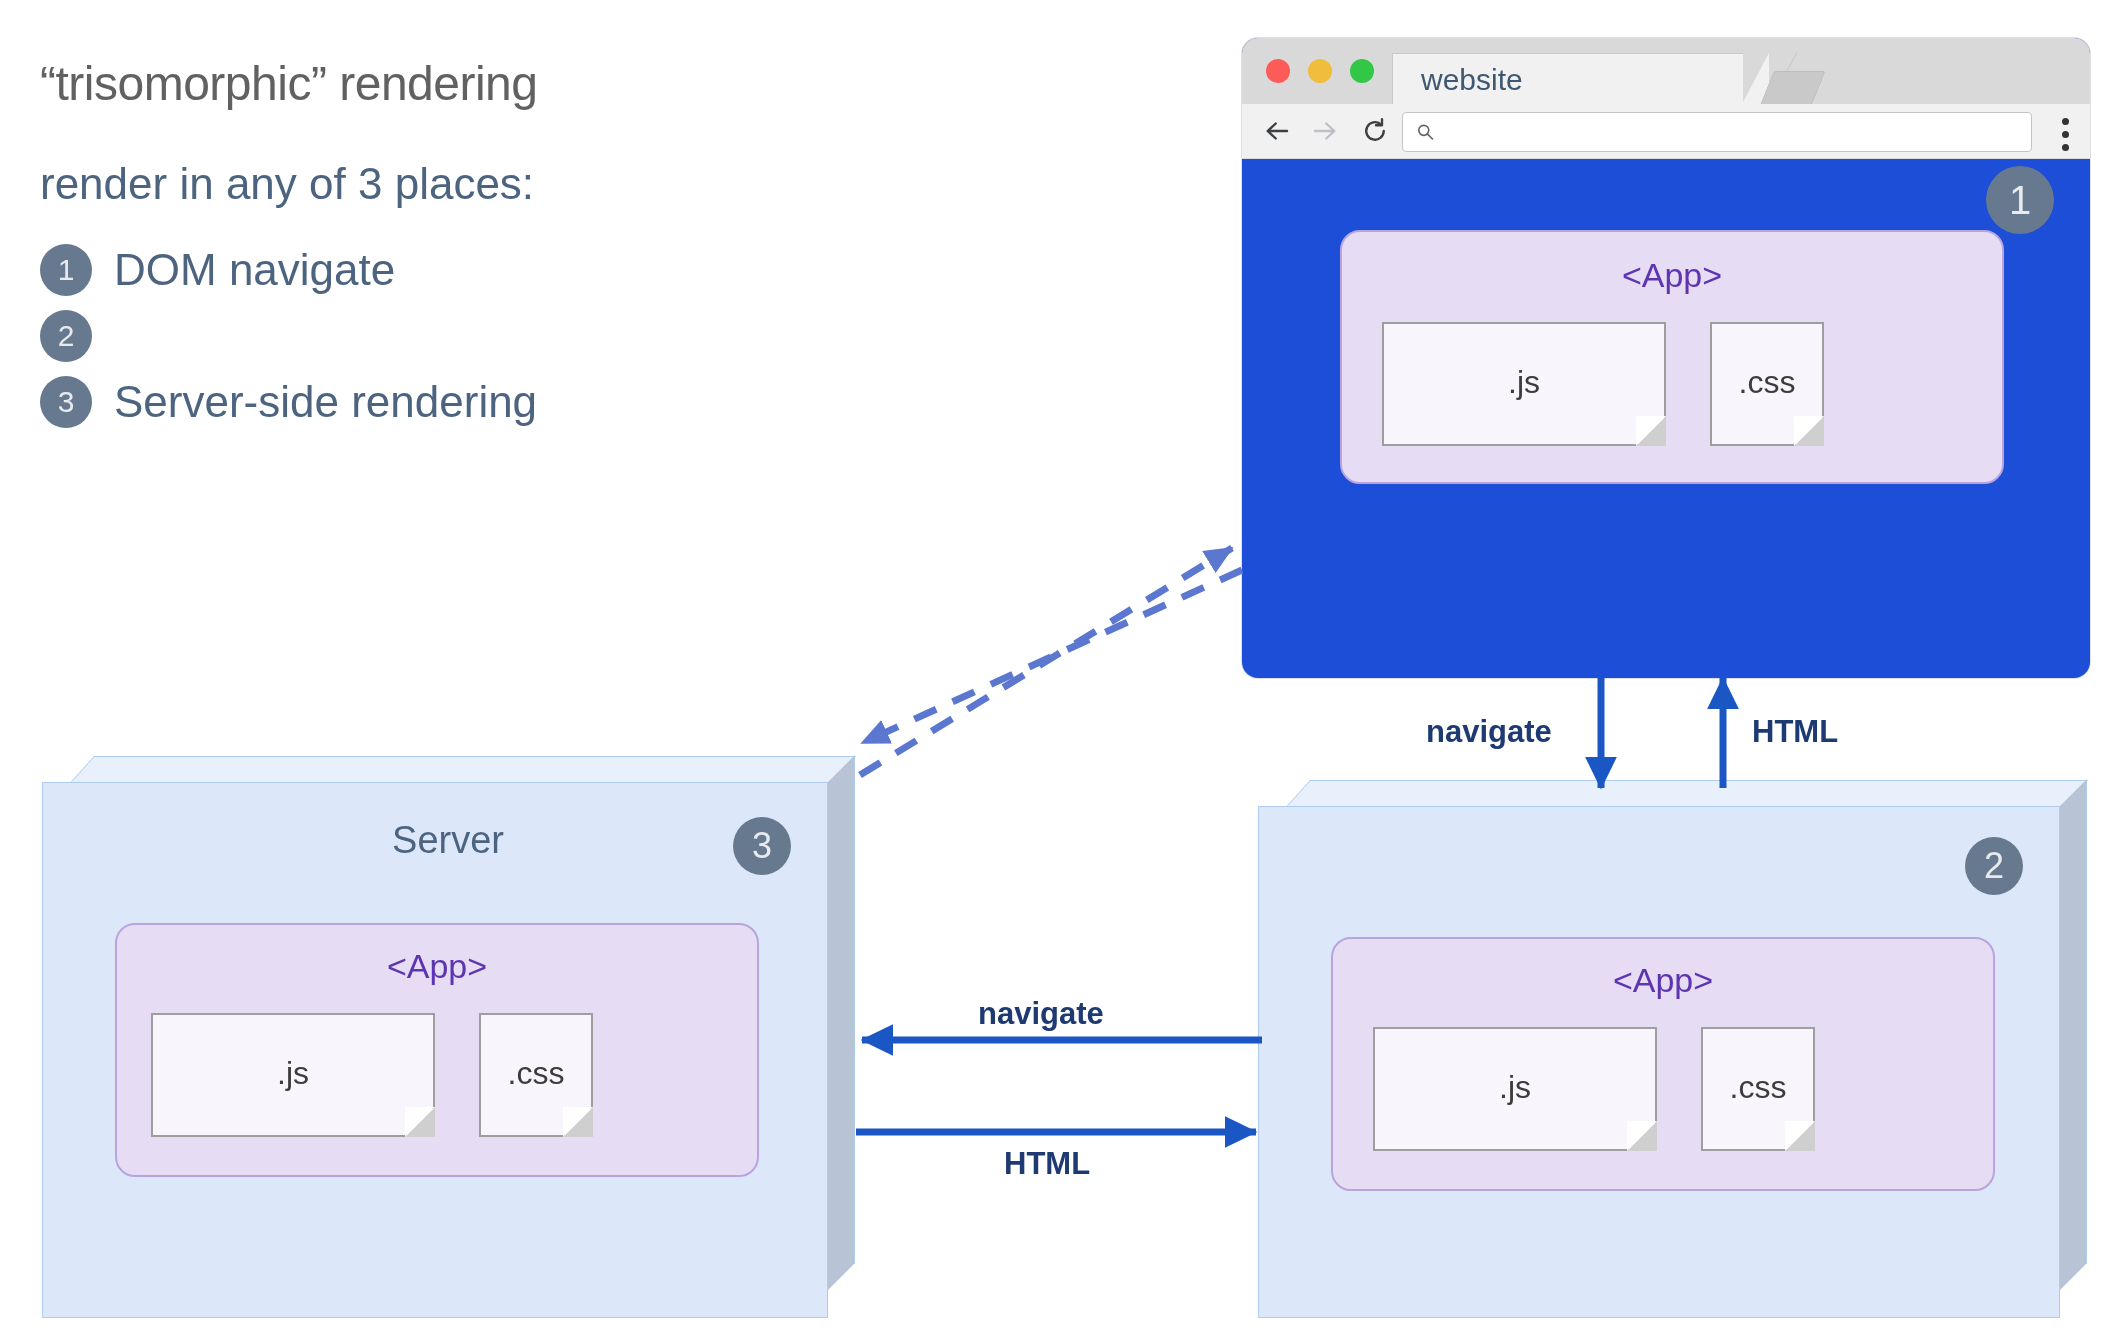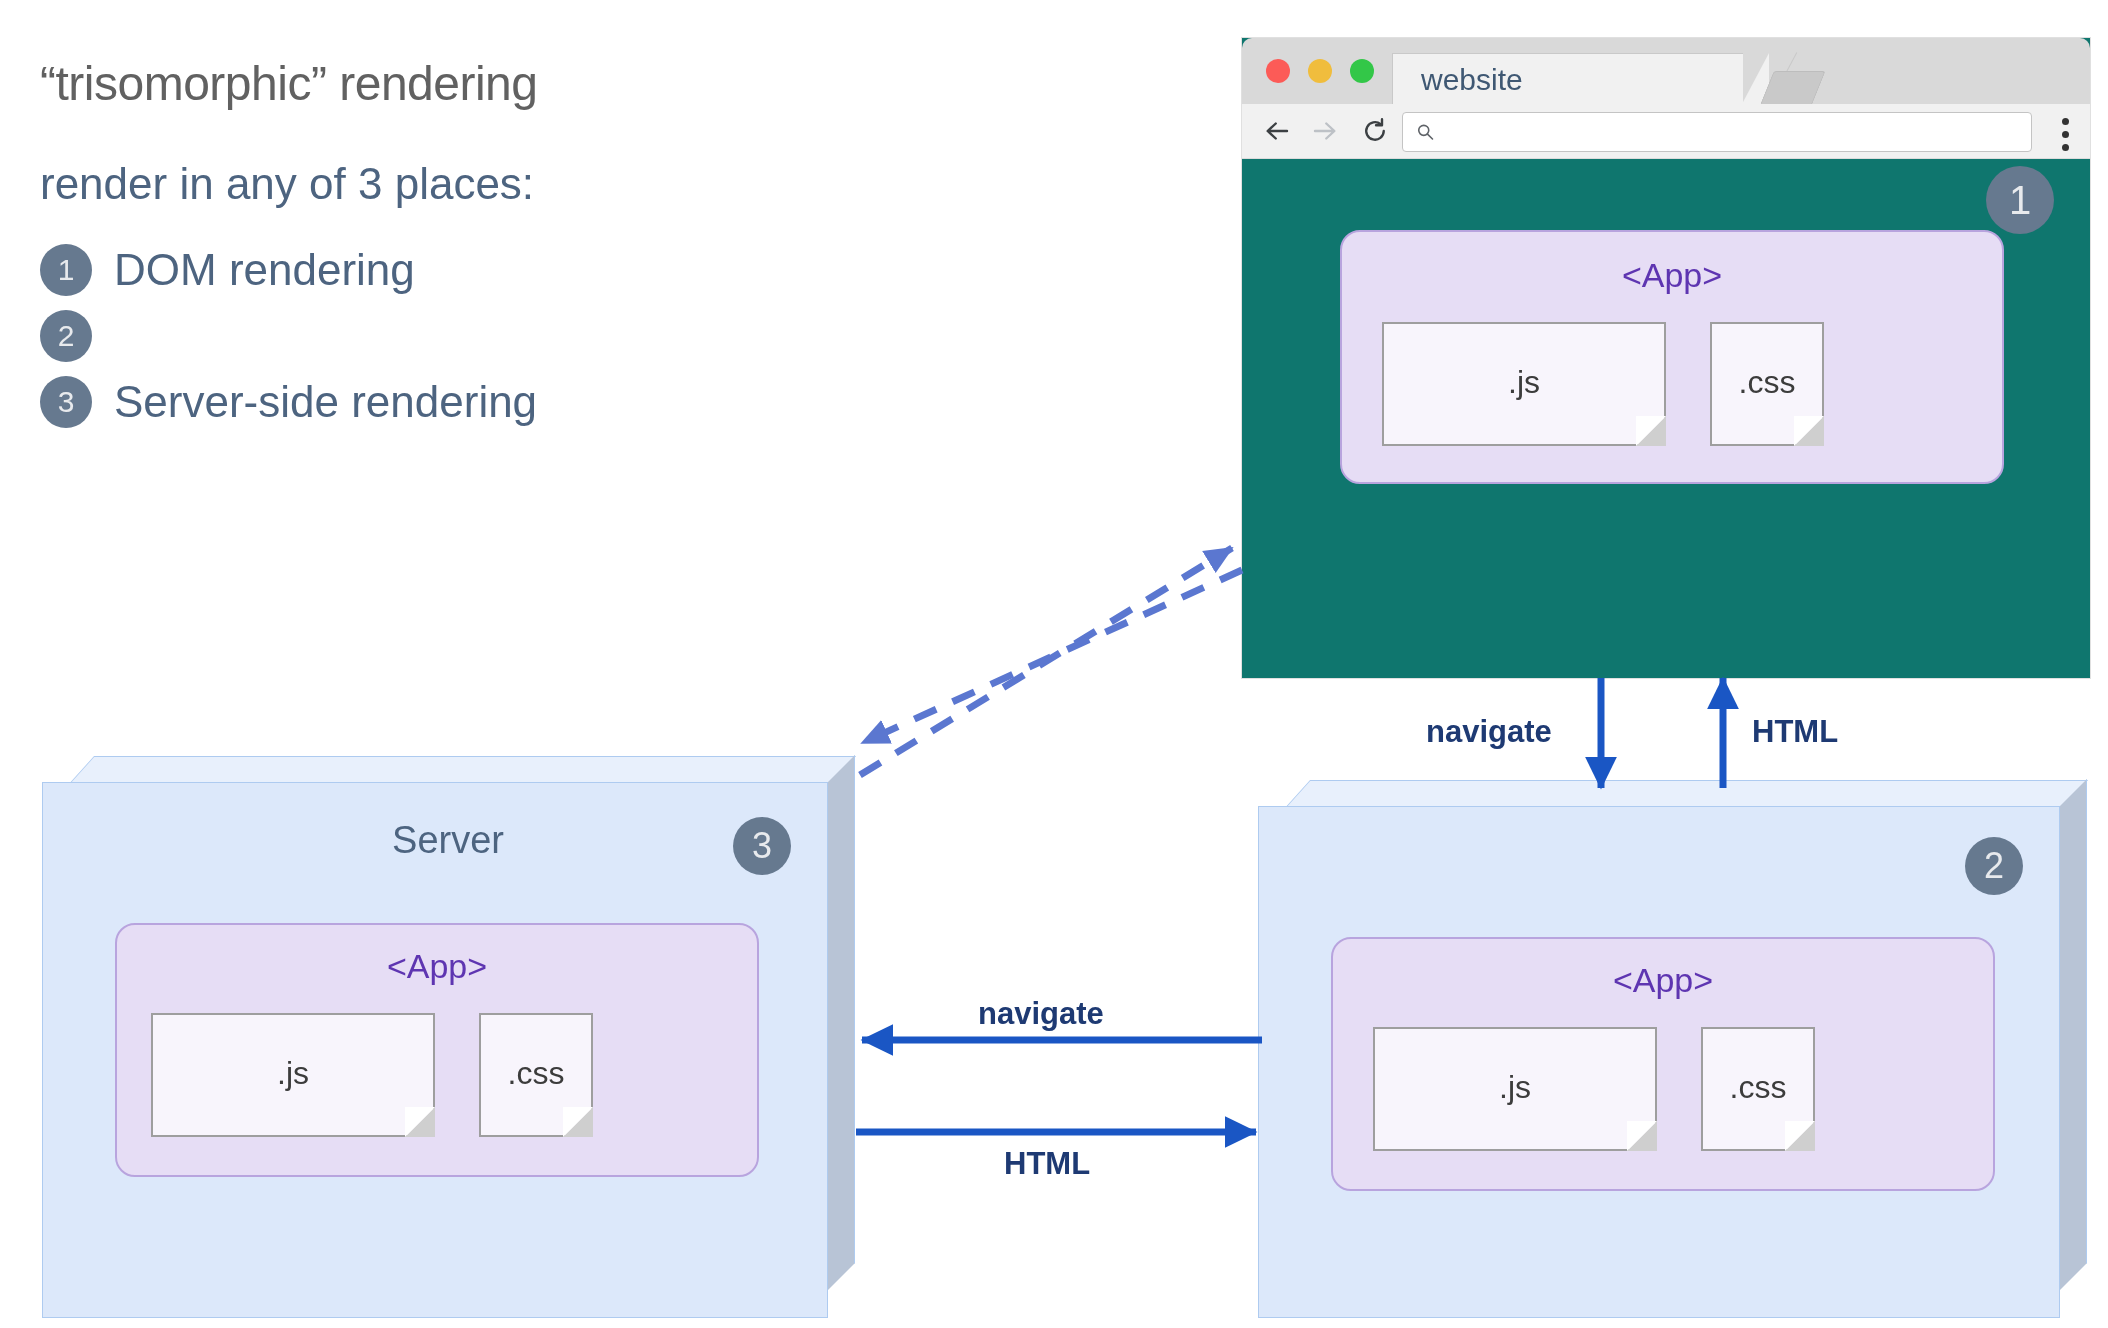--- a/index.html
+++ b/index.html
@@ -59,22 +59,22 @@
     margin-left: 22px;
     white-space: nowrap;
     line-height: 1.0;
   }
 
   
   #browser-window {
     position: absolute;
     left: 1242px; top: 38px;
     width: 848px; height: 640px;
-    background: #0f766e;
-    border-radius: 0;
+    background: #1d4ed8;
+    border-radius: 16px;
     box-shadow: 0 0 0 1px #e0e0e0;
     overflow: hidden;
   }
   #browser-titlebar {
     position: relative;
     height: 66px;
     background: #d9d9d9;
     border-radius: 10px 10px 0 0;
   }
   #traffic-lights {
@@ -284,21 +284,21 @@
 </style>
 </head>
 <body>
 
 <div id="left-column">
   <h1 id="page-title">“trisomorphic” rendering</h1>
   <div id="subtitle">render in any of 3 places:</div>
 
   <div class="list-row">
     <div class="badge">1</div>
-    <div class="list-label">DOM rendering</div>
+    <div class="list-label">DOM navigate</div>
   </div>
   <div class="list-row">
     <div class="badge">2</div>
   </div>
   <div class="list-row">
     <div class="badge">3</div>
     <div class="list-label">Server-side rendering</div>
   </div>
 </div>
 

